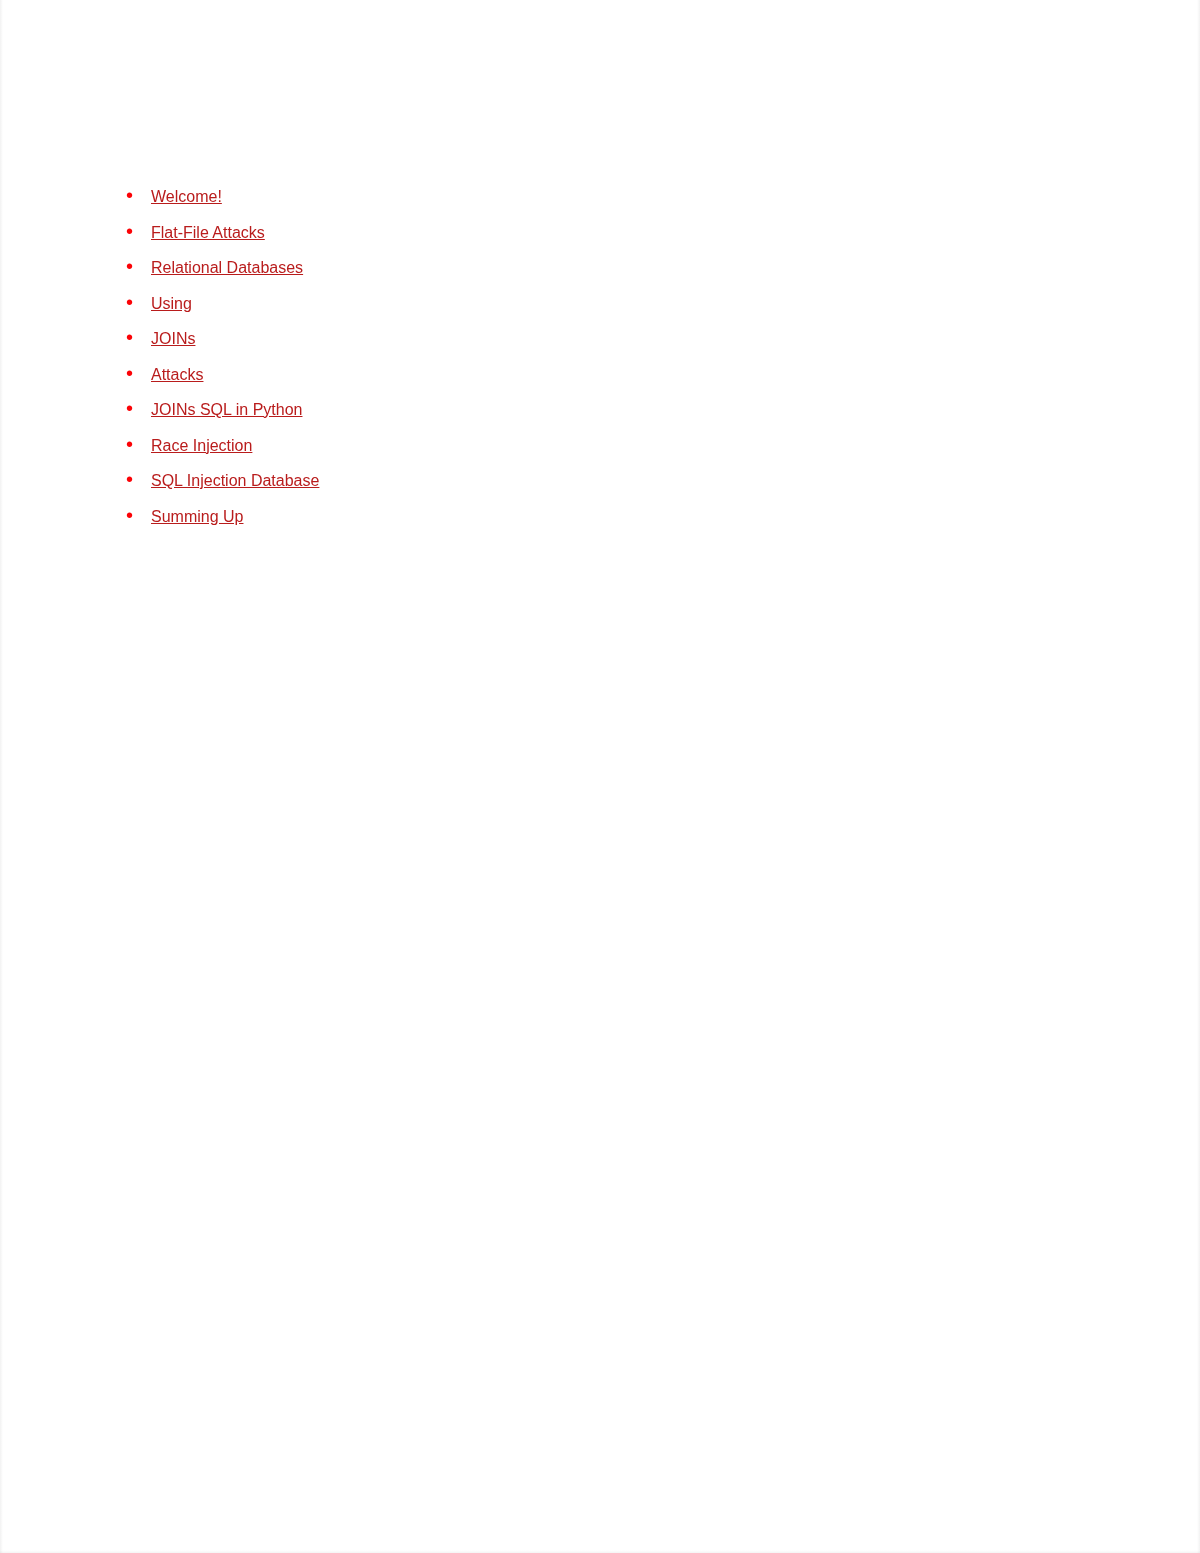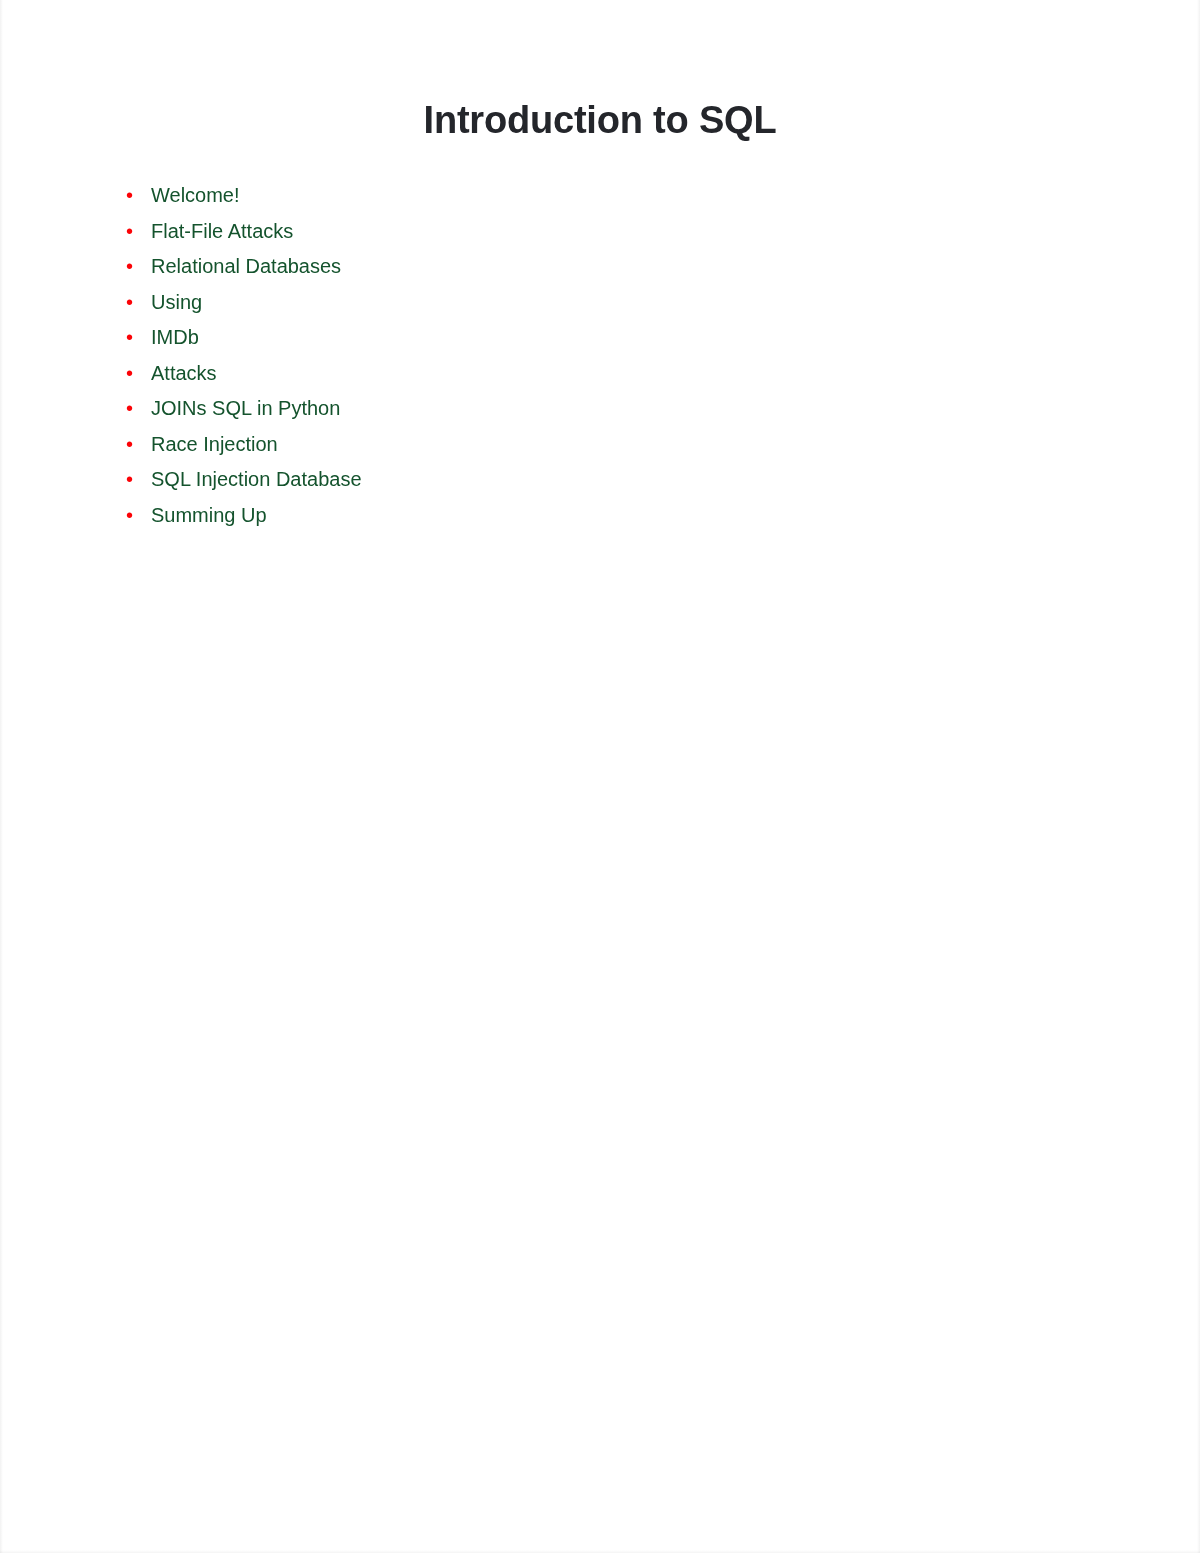--- a/index.html
+++ b/index.html
@@ -86,35 +86,35 @@
     display: inline-block;
     width: 25px;
     flex: 0 0 25px;
     font-size: 20px;
     line-height: 35.5px;
     color: #fb0307;
   }
 
   .agenda-label {
     display: inline-block;
-    font-size: 20px;
+    font-size: 16px;
     line-height: 35.5px;
-    color: #14532d;
+    color: #b91c1c;
+    text-decoration: underline;
   }
 </style>
 </head>
 <body>
 
 <div class="page">
 
   <div class="page-edge-left"></div>
   <div class="page-edge-right"></div>
   <div class="page-edge-bottom"></div>
 
-  <h1 class="slide-title">Introduction to SQL</h1>
 
   <ul class="agenda-list">
 
     <li class="agenda-item">
       <span class="agenda-bullet">•</span>
       <span class="agenda-label">Welcome!</span>
     </li>
 
     <li class="agenda-item">
       <span class="agenda-bullet">•</span>
@@ -126,21 +126,21 @@
       <span class="agenda-label">Relational Databases</span>
     </li>
 
     <li class="agenda-item">
       <span class="agenda-bullet">•</span>
       <span class="agenda-label">Using</span>
     </li>
 
     <li class="agenda-item">
       <span class="agenda-bullet">•</span>
-      <span class="agenda-label">IMDb</span>
+      <span class="agenda-label">JOINs</span>
     </li>
 
     <li class="agenda-item">
       <span class="agenda-bullet">•</span>
       <span class="agenda-label">Attacks</span>
     </li>
 
     <li class="agenda-item">
       <span class="agenda-bullet">•</span>
       <span class="agenda-label">JOINs SQL in Python</span>

